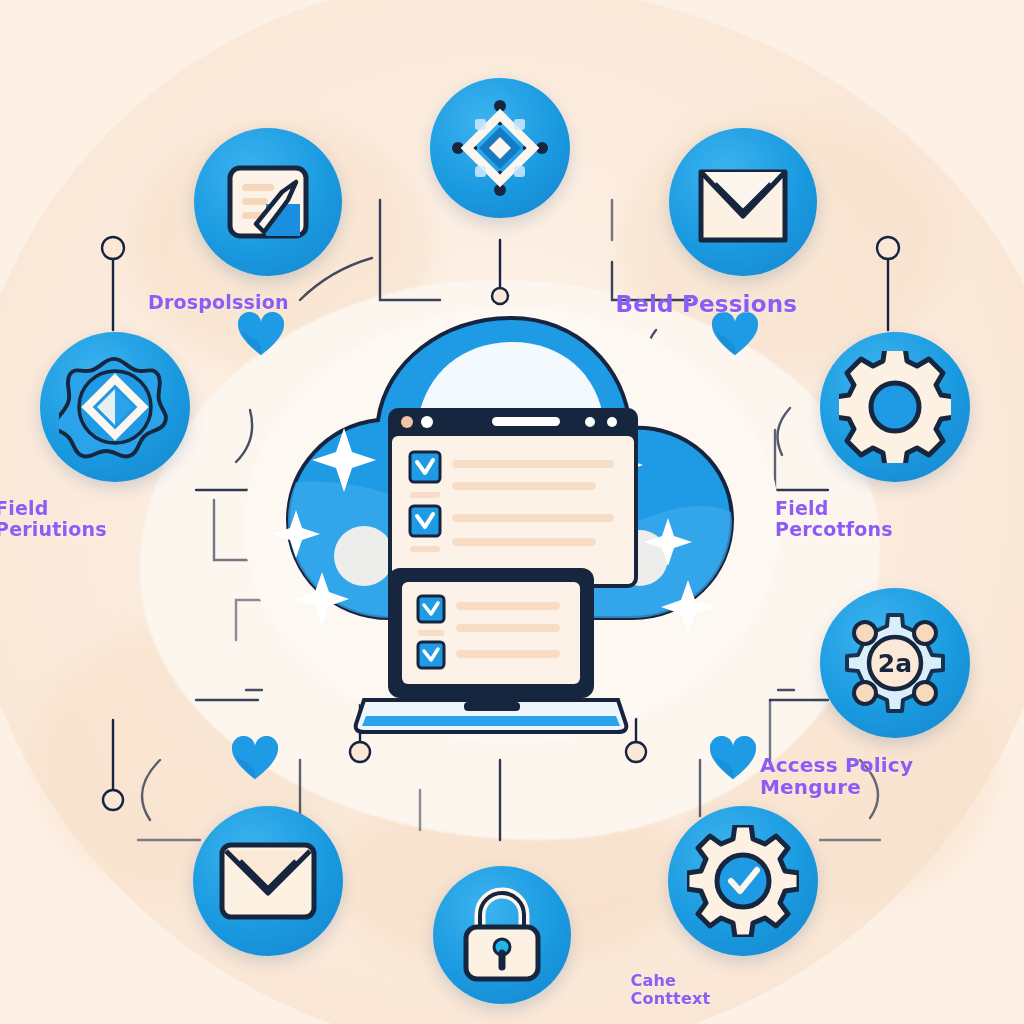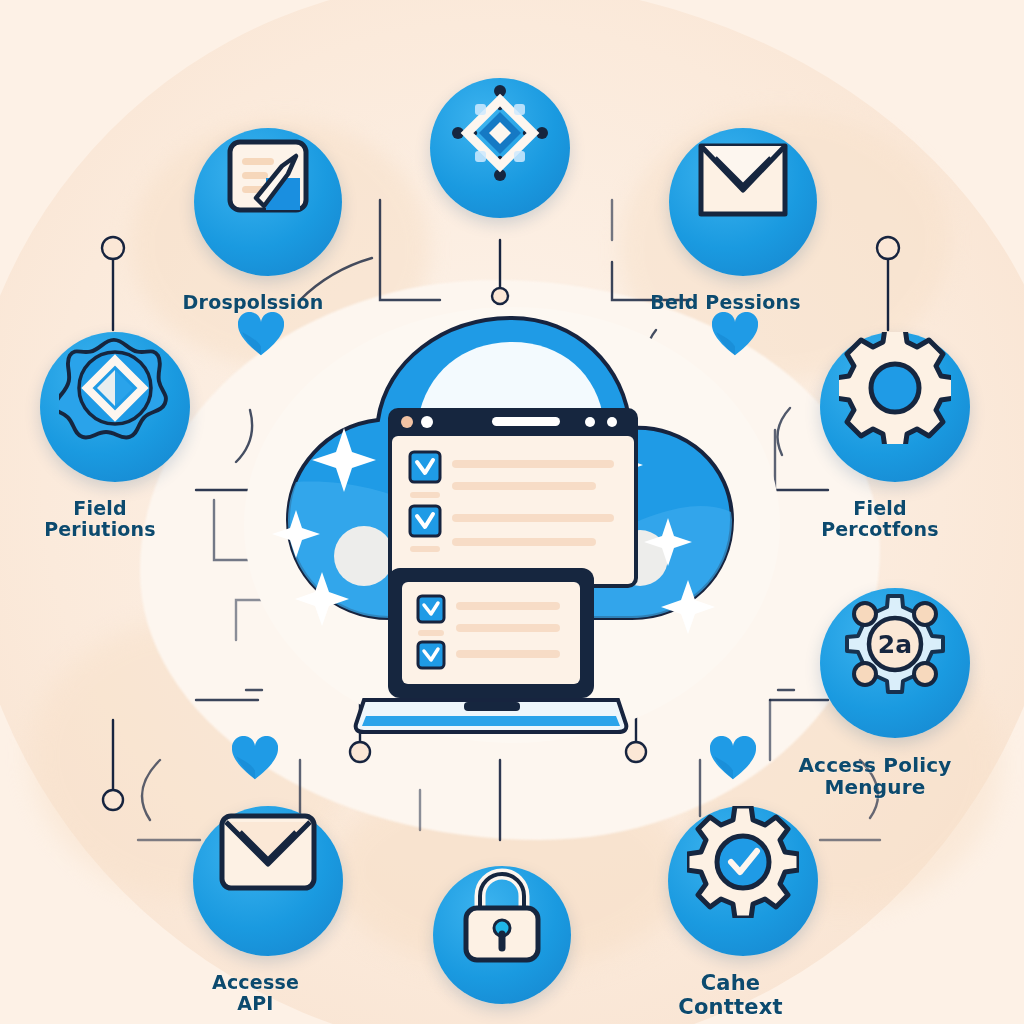--- a/index.html
+++ b/index.html
@@ -36,24 +36,24 @@
 
   
   #wires{position:absolute;left:0;top:0;width:1024px;height:1024px;}
 
   
   .node{position:absolute;display:flex;flex-direction:column;align-items:center;}
   .badge{
     border-radius:50%;
     background:radial-gradient(circle at 38% 30%, #3cb3ef 0%, #1a9ae0 55%, #1683cc 100%);
     box-shadow:0 6px 16px rgba(20,80,130,.18);
-    display:flex;align-items:flex-start;justify-content:center;position:relative;
+    display:flex;align-items:center;justify-content:center;position:relative;
   }
   .label{
-    margin-top:16px;text-align:center;color:#0c4a6e;
+    margin-top:16px;color:#8b5cf6;
     font-weight:bold;letter-spacing:.2px;line-height:1.12;
     font-family:"DejaVu Sans", sans-serif;
     text-shadow:0 1px 0 rgba(255,255,255,.35);
     white-space:pre-line;
   }
 
   
   .heart{position:absolute;width:46px;height:46px;}
 
   
@@ -273,21 +273,21 @@
   </div>
 
   <div class="node" style="left:668px;top:128px;width:150px;">
     <div class="badge" style="width:148px;height:148px;">
       <svg width="100" height="96" viewBox="0 0 100 96">
         <path d="M8 18 L92 18 L92 86 L8 86Z" fill="#fdf1e4" stroke="#16263f" stroke-width="5" stroke-linejoin="round"></path>
         <path d="M8 18 L50 62 L92 18" fill="#fdf6ef" stroke="#16263f" stroke-width="5" stroke-linejoin="round"></path>
         <path d="M22 30 L50 58 L78 30" fill="none" stroke="#16263f" stroke-width="5" stroke-linejoin="round"></path>
       </svg>
     </div>
-    <div class="label" style="font-size:19px;width:220px;margin-left:-35px;">Beld Pessions</div>
+    <div class="label" style="font-size:23px;width:220px;margin-left:-35px;">Beld Pessions</div>
   </div>
 
   <div class="node" style="left:40px;top:332px;width:150px;">
     <div class="badge" style="width:150px;height:150px;">
       <svg width="112" height="112" viewBox="0 0 112 112">
         <path d="M56 6 C66 6 70 16 80 18 C90 20 96 14 101 22 C106 30 100 38 102 48
                  C104 58 112 62 108 71 C104 80 94 78 87 85 C80 92 81 102 72 105
                  C63 108 58 100 48 100 C38 100 33 108 24 105 C15 102 16 92 9 85
                  C2 78 -8 80 -4 71 C0 62 8 58 10 48 C12 38 6 30 11 22 C16 14 22 20 32 18 C42 16 46 6 56 6Z" transform="translate(0,2) scale(0.98)" fill="#2aa3ea" stroke="#16263f" stroke-width="4"></path>
         <circle cx="56" cy="56" r="36" fill="#1f9be6" stroke="#16263f" stroke-width="3.5"></circle>
@@ -337,22 +337,20 @@
   </div>
 
   <div class="node" style="left:193px;top:806px;width:150px;">
     <div class="badge" style="width:150px;height:150px;">
       <svg width="104" height="92" viewBox="0 0 104 92">
         <rect x="6" y="10" width="92" height="72" rx="9" fill="#fdf1e4" stroke="#16263f" stroke-width="5"></rect>
         <path d="M10 16 L52 58 L94 16" fill="#fbe8d6" stroke="#16263f" stroke-width="5" stroke-linejoin="round"></path>
         <path d="M24 26 L52 54 L80 26" fill="none" stroke="#16263f" stroke-width="5" stroke-linejoin="round"></path>
       </svg>
     </div>
-    <div class="label" style="font-size:19px;width:200px;margin-left:-25px;">Accesse
-API</div>
   </div>
 
   <div class="node" style="left:432px;top:866px;width:140px;">
     <div class="badge" style="width:138px;height:138px;">
       <svg width="96" height="100" viewBox="0 0 96 100">
         <path d="M26 44 L26 30 A22 22 0 0 1 70 30 L70 44" fill="none" stroke="#fdf6ef" stroke-width="11" stroke-linecap="round"></path>
         <path d="M26 44 L26 30 A22 22 0 0 1 70 30 L70 44" fill="none" stroke="#16263f" stroke-width="4"></path>
         <rect x="12" y="42" width="72" height="52" rx="11" fill="#fdf1e4" stroke="#16263f" stroke-width="5"></rect>
         <circle cx="48" cy="62" r="8" fill="#1fb6e8" stroke="#16263f" stroke-width="3"></circle>
         <path d="M48 68 L48 82" stroke="#16263f" stroke-width="7" stroke-linecap="round"></path>
@@ -365,17 +363,17 @@
     <div class="badge" style="width:150px;height:150px;">
       <svg width="112" height="112" viewBox="0 0 112 112">
         <path d="M48 4 L64 4 L66 18 L78 23 L89 15 L101 27 L93 38 L98 50 L112 52
                  L112 68 L98 70 L93 82 L101 93 L89 105 L78 97 L66 102 L64 116
                  L48 116 L46 102 L34 97 L23 105 L11 93 L19 82 L14 70 L0 68
                  L0 52 L14 50 L19 38 L11 27 L23 15 L34 23 L46 18Z" transform="translate(0,-4)" fill="#fdf1e4" stroke="#16263f" stroke-width="5" stroke-linejoin="round"></path>
         <circle cx="56" cy="56" r="26" fill="#1f9be6" stroke="#16263f" stroke-width="5"></circle>
         <path d="M44 56 L53 66 L70 45" fill="none" stroke="#fdf6ef" stroke-width="6" stroke-linecap="round" stroke-linejoin="round"></path>
       </svg>
     </div>
-    <div class="label" style="font-size:21px;width:200px;margin-left:-25px;">Cahe
+    <div class="label" style="font-size:16px;width:200px;margin-left:-25px;">Cahe
 Conttext</div>
   </div>
 
 </div>
 
 </body></html>

